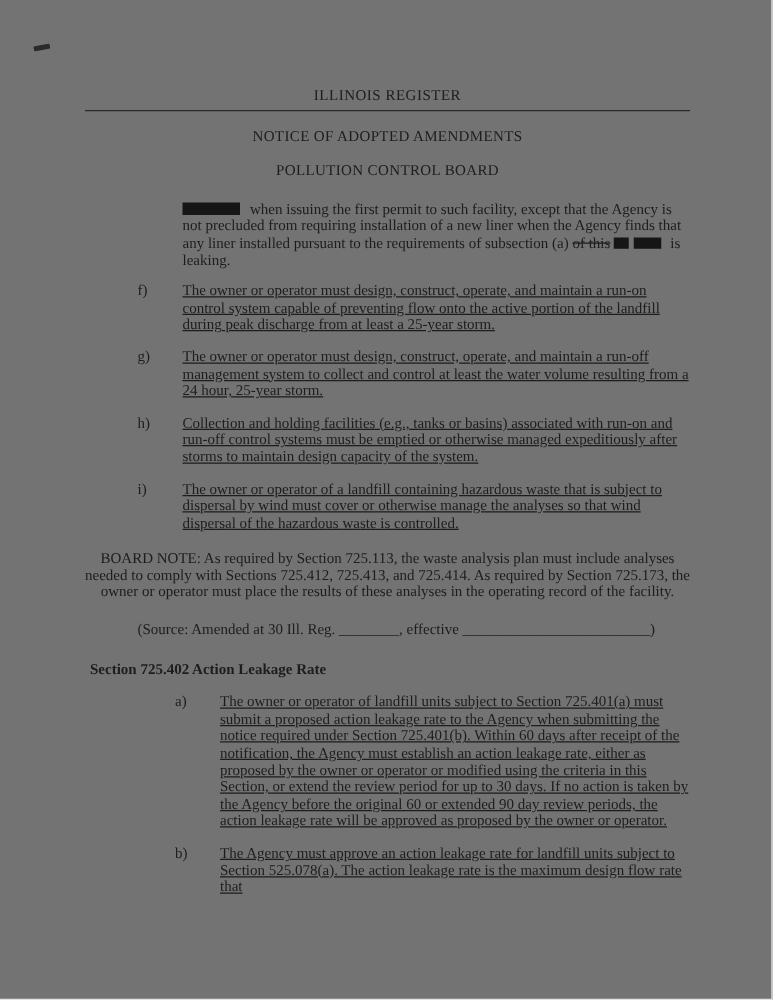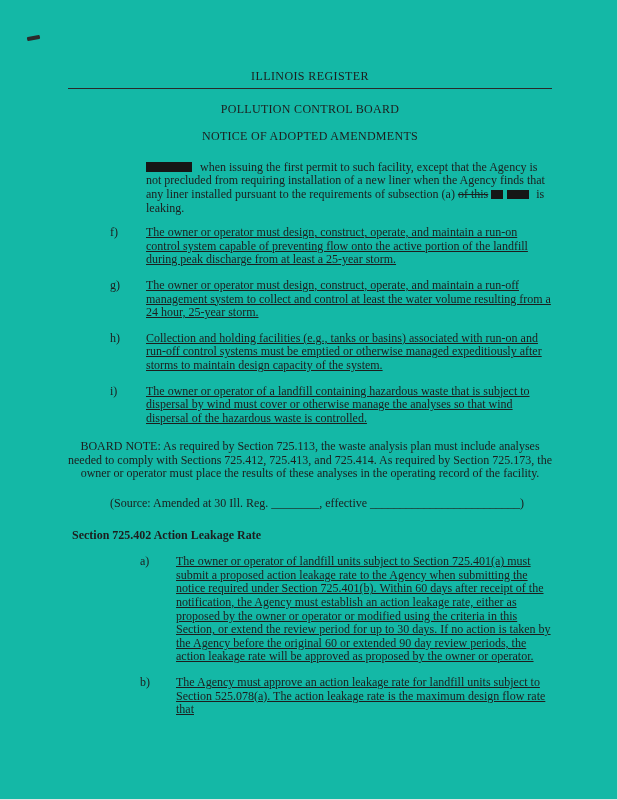--- a/index.html
+++ b/index.html
@@ -2,21 +2,21 @@
 <html><head>
 <meta charset="utf-8">
 <style>
   * { margin: 0; padding: 0; box-sizing: border-box; }
   html, body { background: #ffffff; }
   .page {
     position: relative;
     width: 618px;
     height: 800px;
     margin: 0 auto;
-    background: #14b8a6;
+    background: #737373;
     color: #1d1d1d;
     font-family: "Liberation Serif", "DejaVu Serif", serif;
     overflow: hidden;
     box-shadow: inset -1px 0 0 #d9d9d9, inset 0 -1px 0 #e3e3e3;
   }
   .content {
     padding: 70px 66px 0 68px;
     font-size: 12px;
     line-height: 13.6px;
   }
@@ -55,22 +55,22 @@
 
 <div class="page">
   <div class="scan-speck"></div>
 
   <div class="content">
 
     <div class="header-rule">
       <div class="center doc-title">ILLINOIS REGISTER</div>
     </div>
 
+    <div class="center heading-line">NOTICE OF ADOPTED AMENDMENTS</div>
     <div class="center heading-line">POLLUTION CONTROL BOARD</div>
-    <div class="center heading-line">NOTICE OF ADOPTED AMENDMENTS</div>
 
     <p class="para intro"><span class="redact lg"></span><span> when issuing the first permit to such facility, except that the Agency is not precluded from requiring installation of a new liner when the Agency finds that any liner installed pursuant to the requirements of subsection (a) </span><span class="strike">of this</span> <span class="redact sm"></span><span class="redact sm2"></span><span> is leaking.</span></p>
 
     <div class="item">
       <div class="item-label">f)</div>
       <div class="item-text">The owner or operator must design, construct, operate, and maintain a run-on control system capable of preventing flow onto the active portion of the landfill during peak discharge from at least a 25-year storm.</div>
     </div>
 
     <div class="item">
       <div class="item-label">g)</div>

